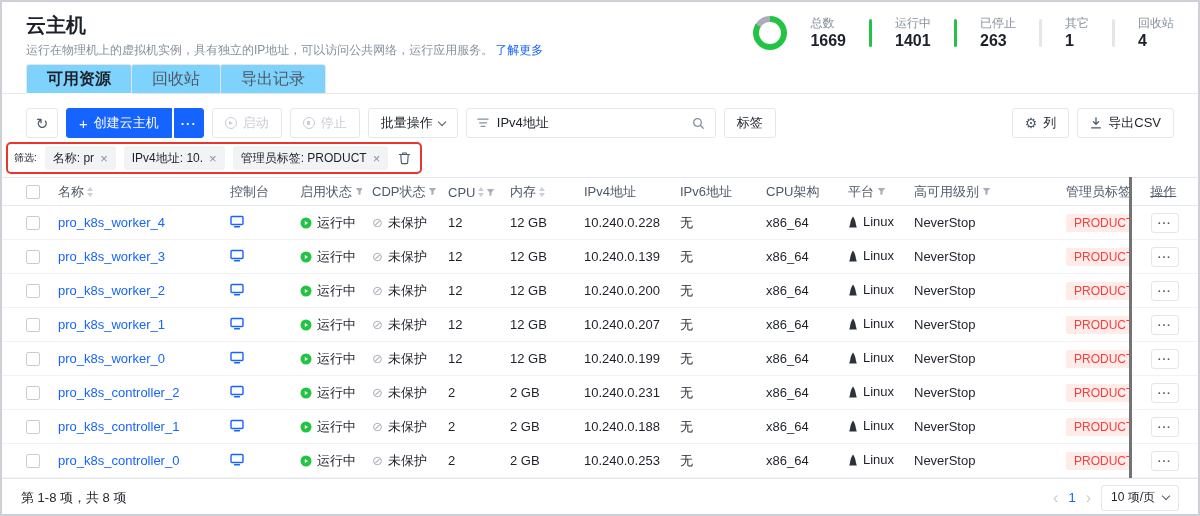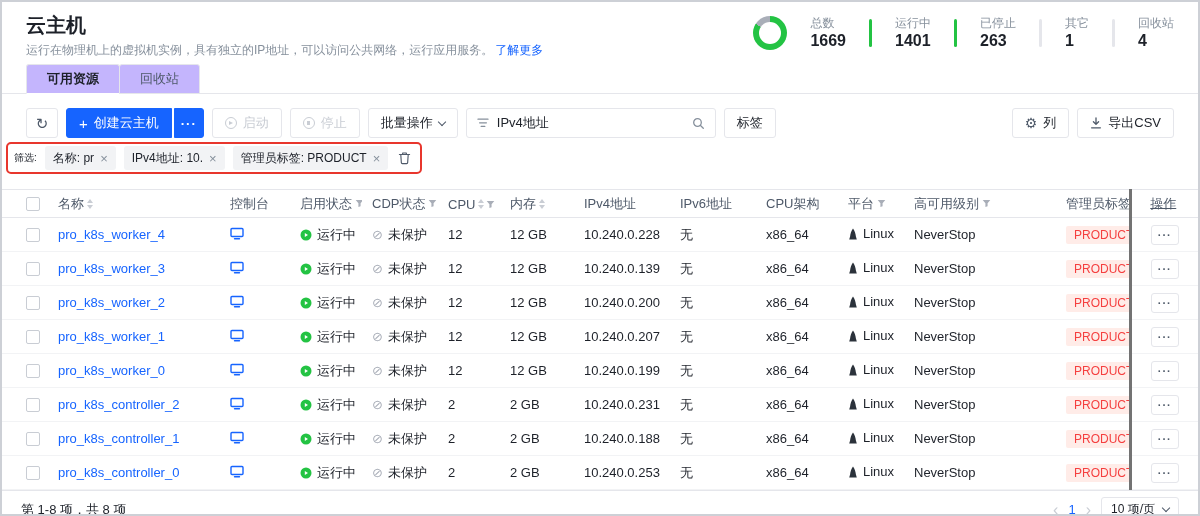--- a/index.html
+++ b/index.html
@@ -18,21 +18,21 @@
   .donut::after{content:"";position:absolute;inset:6px;background:#fff;border-radius:50%;}
   .stat{display:flex;flex-direction:column;line-height:1;}
   .s-label{font-size:12px;color:#86909c;}
   .s-value{font-size:16px;font-weight:700;color:#1d2129;margin-top:4px;}
   .sep{width:3px;height:28px;border-radius:2px;}
   .sep-green{background:#23c343;}
   .sep-gray{background:#e5e6eb;}
 
   
   .tabbar{display:flex;align-items:flex-end;margin-top:6px;padding-left:24px;border-bottom:1px solid #e5e6eb;}
-  .tab{height:30px;line-height:28px;padding:0 20px;font-size:13px;color:#4e5969;background:#c4b5fd;
+  .tab{height:30px;line-height:28px;padding:0 20px;font-size:16px;color:#4e5969;background:#7dd3fc;
     border:1px solid #e5e6eb;border-radius:3px 3px 0 0;margin-bottom:-1px;cursor:pointer;}
   .tab + .tab{margin-left:-1px;}
   .tab.active{color:#1d2129;font-weight:700;border-bottom-color:#fff;}
 
   
   .toolbar{display:flex;align-items:center;gap:8px;margin:14px 24px 0;height:30px;}
   .btn{height:30px;display:inline-flex;align-items:center;gap:6px;padding:0 12px;border:1px solid #e5e6eb;
     border-radius:3px;background:#fff;font-size:13px;color:#1d2129;font-family:inherit;cursor:pointer;white-space:nowrap;}
   .icon-btn{width:32px;padding:0;justify-content:center;}
   .btn.primary{background:#1664ff;border-color:#1664ff;color:#fff;}
@@ -57,21 +57,21 @@
   
   .filter-row{margin:4px 24px 0 4px;display:flex;align-items:center;}
   .annotation{display:inline-flex;align-items:center;gap:8px;border:2px solid #e8362d;border-radius:5px;padding:2px 9px 2px 6px;}
   .filter-label{font-size:10px;color:#1d2129;}
   .chip{height:24px;display:inline-flex;align-items:center;gap:6px;background:#f2f3f5;border-radius:3px;
     padding:0 8px;font-size:12px;color:#1d2129;}
   .chip-x{color:#86909c;cursor:pointer;font-size:13px;line-height:1;}
   .trash-btn{display:inline-flex;align-items:center;cursor:pointer;margin-left:2px;}
 
   
-  .table-wrap{margin-top:15px;}
+  .table-wrap{margin-top:3px;}
   table{width:100%;border-collapse:collapse;table-layout:fixed;}
   thead th{height:28px;border-top:1px solid #e5e6eb;border-bottom:1px solid #e5e6eb;background:#fff;
     font-size:13px;font-weight:400;color:#4e5969;text-align:left;padding:0 10px;white-space:nowrap;overflow:hidden;}
   tbody td{height:34px;border-bottom:1px solid #f2f3f5;font-size:13px;color:#1d2129;padding:0 10px;
     white-space:nowrap;overflow:hidden;}
   .col-check{padding-left:24px !important;}
   .col-actions{border-left:3px solid #737373;text-decoration:underline;}
   .center{text-align:center !important;}
   .checkbox{width:14px;height:14px;border:1px solid #c9cdd4;border-radius:2px;display:inline-block;background:#fff;vertical-align:middle;cursor:pointer;}
   .link{color:#1664ff;text-decoration:none;cursor:pointer;}
@@ -134,20 +134,21 @@
       <div class="stat">
         <span class="s-label">回收站</span>
         <span class="s-value">4</span>
       </div>
     </div>
   </div>
 
   <div class="tabbar">
     <div class="tab active">可用资源</div>
     <div class="tab">回收站</div>
+    <div class="tab">导出记录</div>
   </div>
 
   <div class="toolbar">
     <button class="btn icon-btn">
       <span class="refresh-glyph">↻</span>
     </button>
     <div class="btn-group">
       <button class="btn primary main">
         <span class="plus">+</span>
         <span>创建云主机</span>

